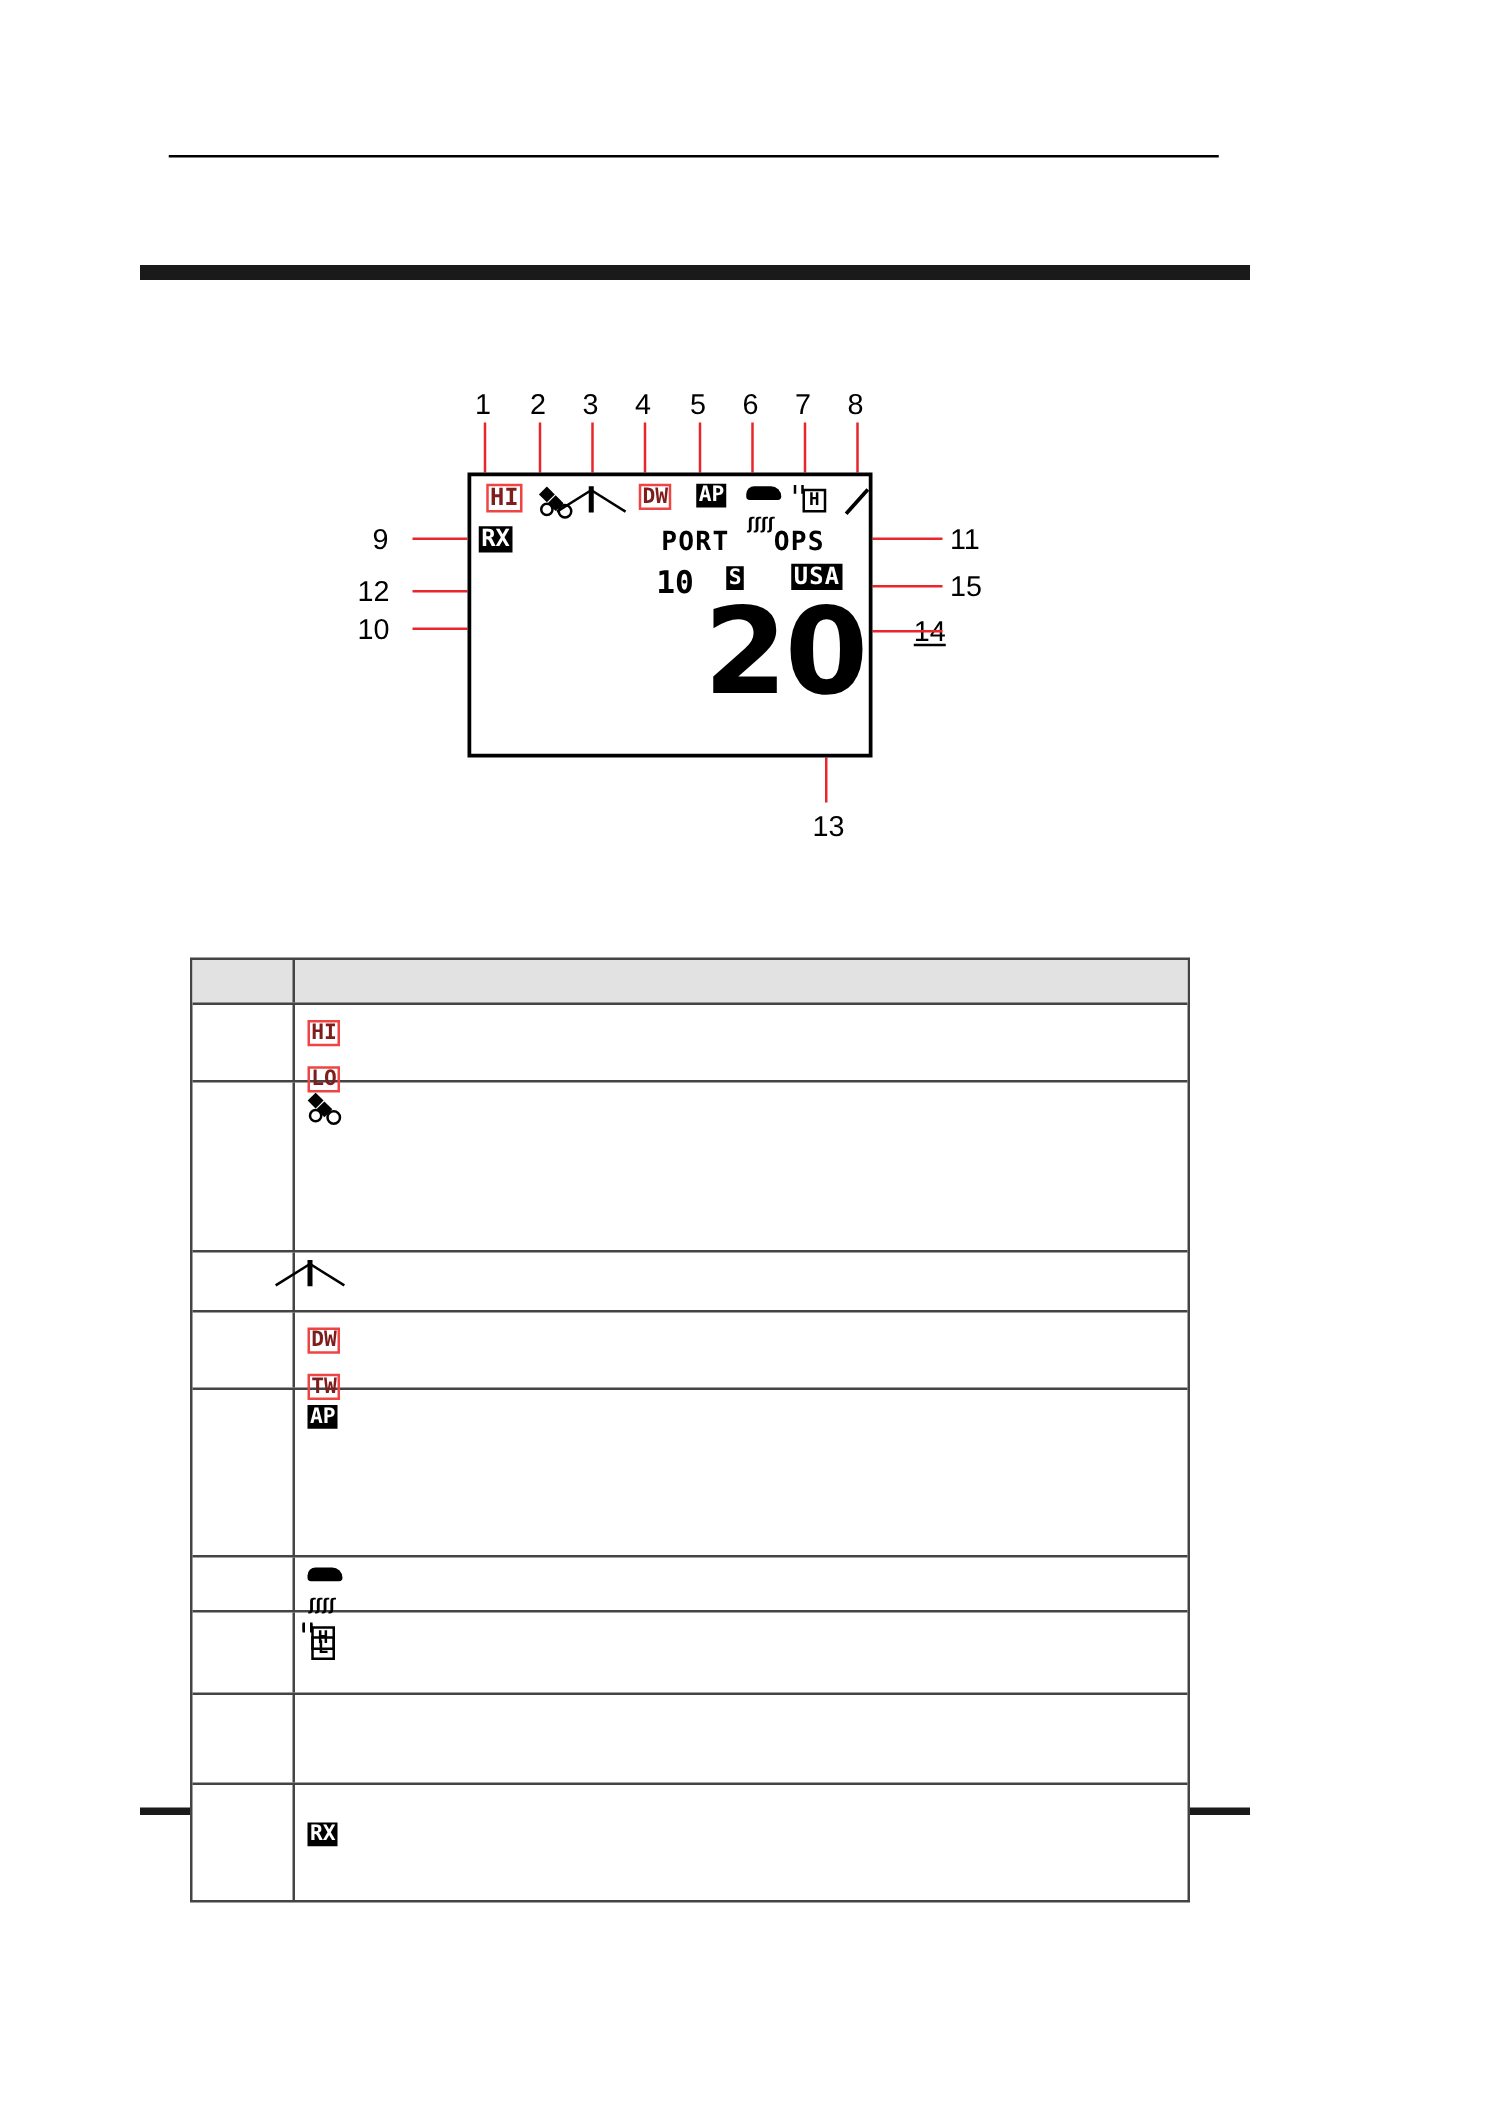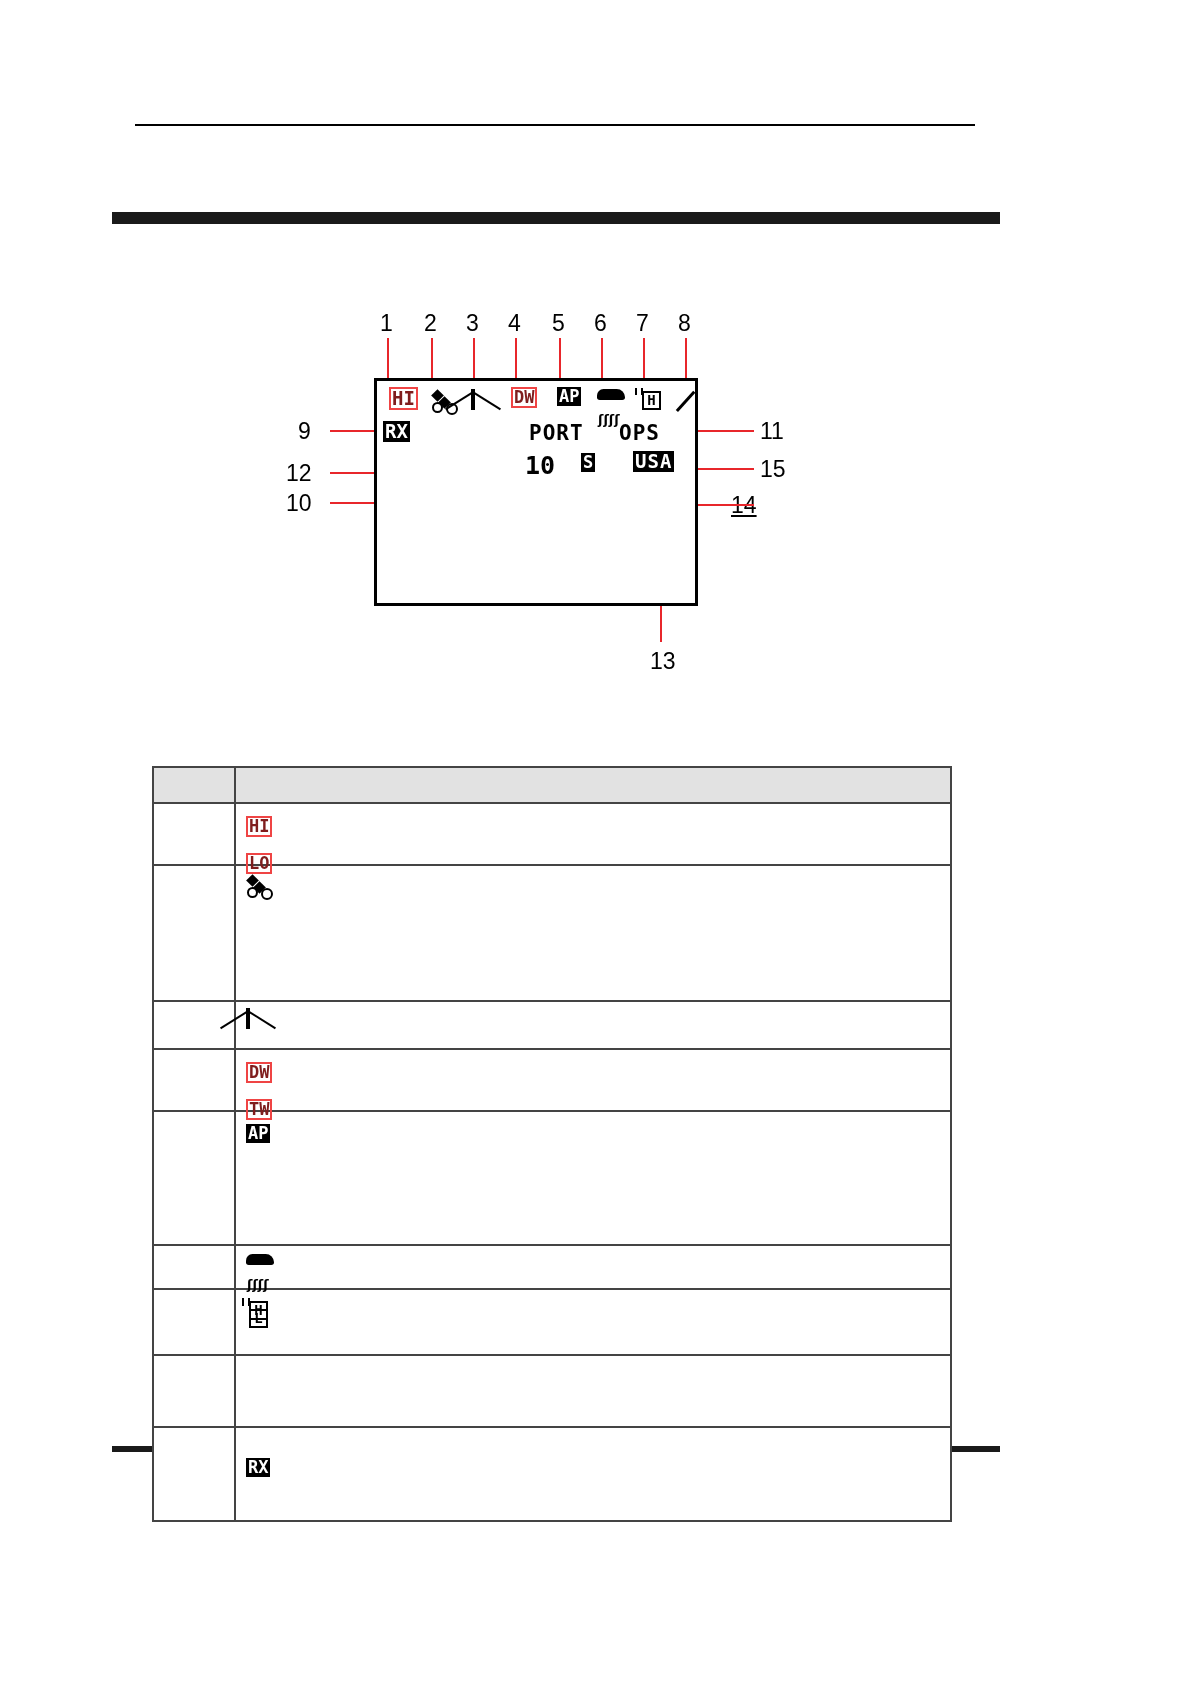--- a/index.html
+++ b/index.html
@@ -328,20 +328,21 @@
       </span>
     </div>
 
     <span class="lcd-txt glyph inv" id="lcd-rx">RX</span>
     <span class="lcd-txt" id="lcd-port">PORT</span>
     <span class="lcd-txt" id="lcd-ops">OPS</span>
     <span class="lcd-txt" id="lcd-ch10">10</span>
     <span class="lcd-txt glyph inv" id="lcd-s">S</span>
     <span class="lcd-txt glyph inv" id="lcd-usa">USA</span>
 
+    <div id="lcd-bigch">20</div>
 
   </div>
 </div>
 
 <div class="table">
 
   <div class="trow thead">
     <div class="tc-num"></div>
     <div class="tc-body"></div>
   </div>

